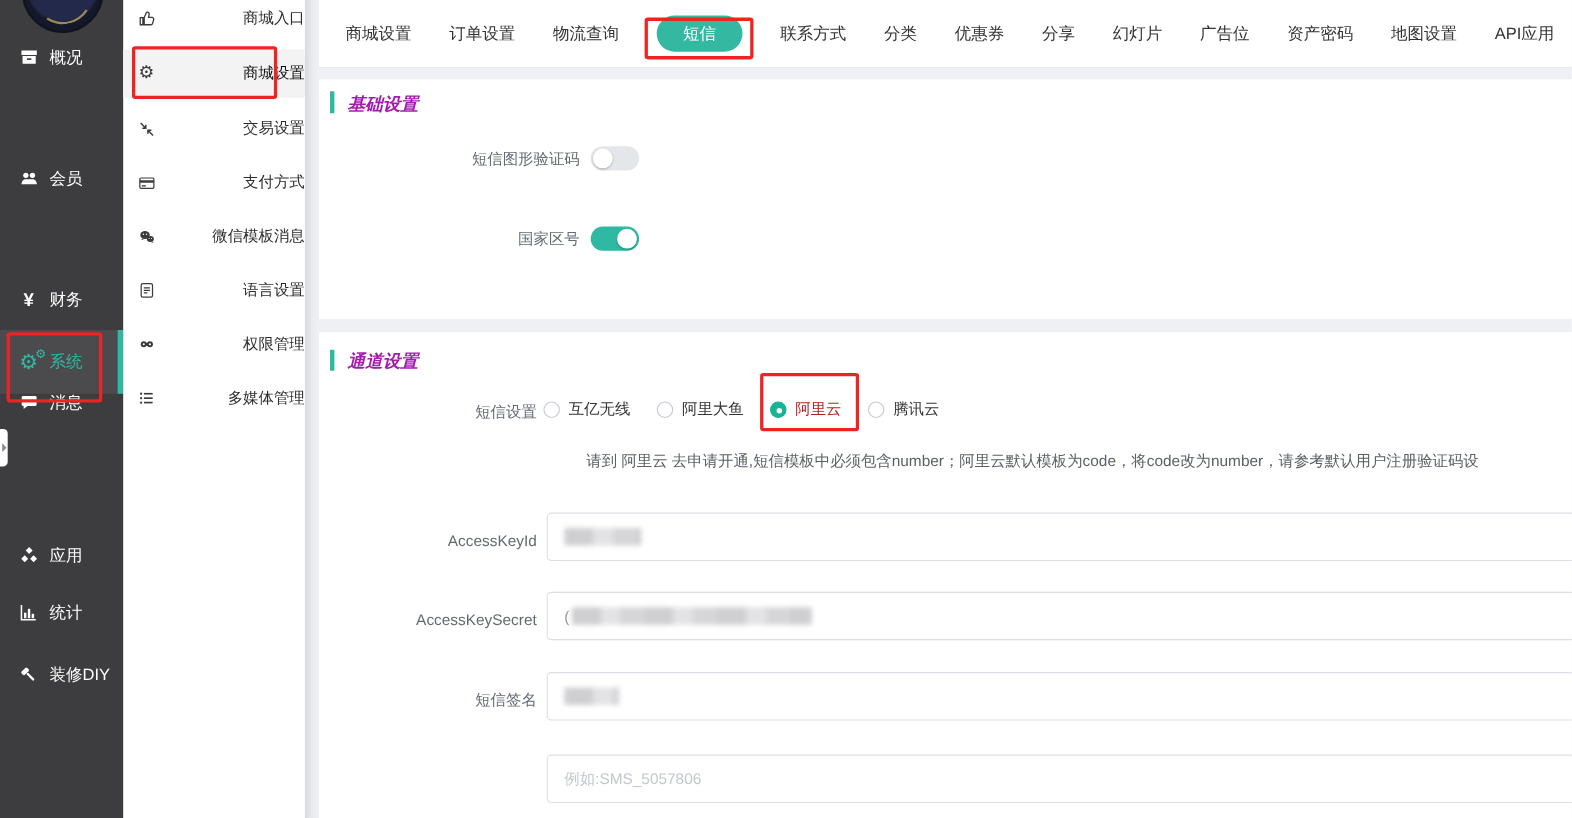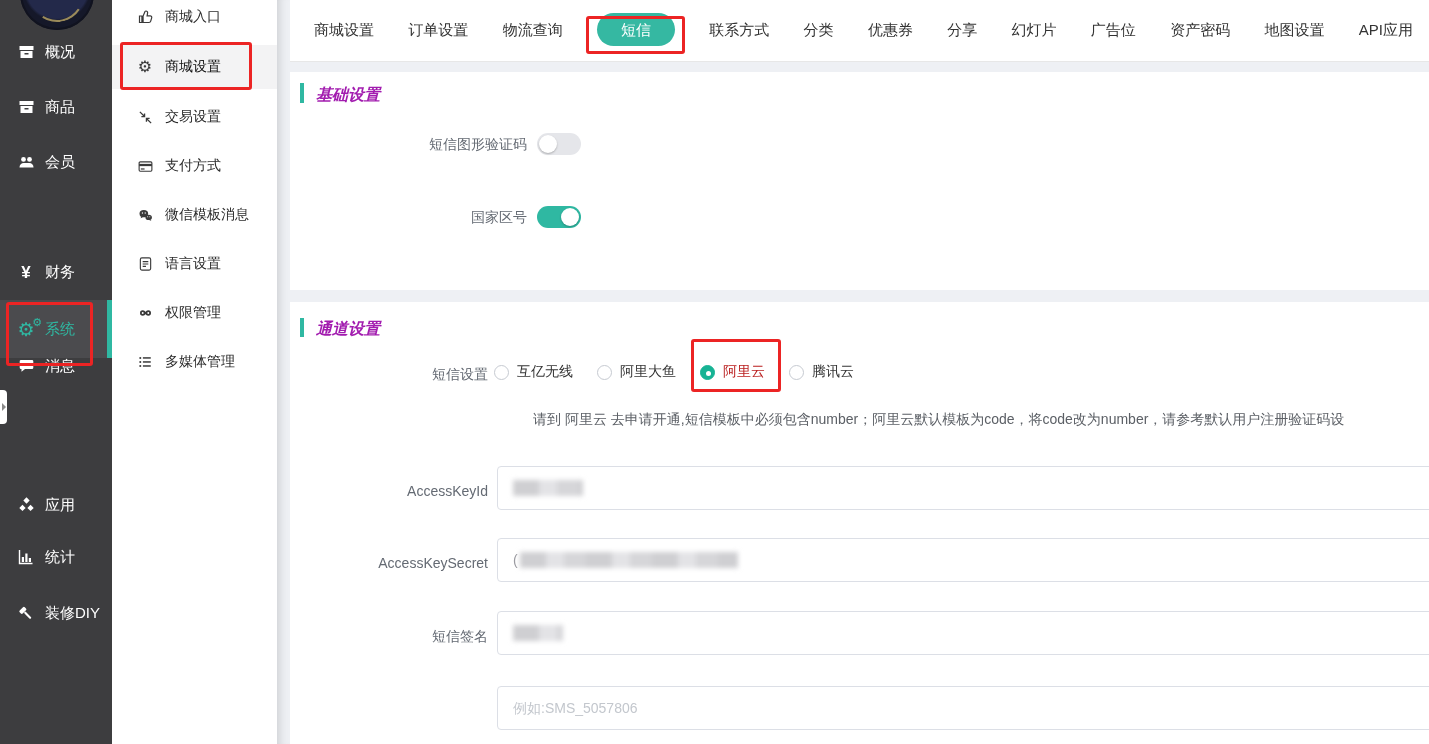--- a/index.html
+++ b/index.html
@@ -24,21 +24,21 @@
   .gears { position:relative; font-size:19px; line-height:1; }
   .gears .g2 { position:absolute; font-size:11px; right:-6px; top:-3px; }
   .collapse-handle { position:absolute; left:0; top:390px; width:7px; height:34px; background:#fff;
              border-radius:0 4px 4px 0; display:flex; align-items:center; justify-content:center; cursor:pointer; }
   .collapse-handle .tri { width:0; height:0; border-left:4px solid #8a8a8a;
              border-top:4px solid transparent; border-bottom:4px solid transparent; }
 
   
   .sidebar2 { position:absolute; left:112px; top:0; width:165px; height:744px; background:#fff; }
   .s2-item { position:absolute; left:0; width:165px; height:34px; display:flex; align-items:center;
-             padding-left:24px; gap:11px; color:#2b2b2b; font-size:14px; cursor:pointer; }
+             padding-left:12px; gap:11px; color:#2b2b2b; font-size:14px; cursor:pointer;justify-content:space-between; }
   .s2-item .ic { width:18px; height:17px; display:flex; align-items:center; justify-content:center; flex:0 0 18px; color:#3a3a3a;}
   .s2-item.selected { height:44px; background:#f3f3f4; color:#111; }
   .gear-glyph { font-size:16px; line-height:1; color:#333; }
 
   
   .annotation { position:absolute; border:3px solid #ec2424; border-radius:3px; pointer-events:none; z-index:50; }
 
   
   .content { position:absolute; left:277px; top:0; width:1152px; height:744px; background:#eef0f4;
              box-shadow:inset 10px 0 10px -8px rgba(0,0,0,.15); }
@@ -105,30 +105,20 @@
       <span class="ic">
         <svg width="17" height="16" viewBox="0 0 16 16" fill="currentColor">
             <path d="M1 2h14v4H1z"></path>
             <path d="M2 7h12v7H2z"></path>
             <rect x="6" y="9" width="4" height="1.5" fill="#3d3d3f"></rect>
           </svg>
       </span>
       <span>概况</span>
     </div>
 
-    <div class="s1-item" style="top:87px">
-      <span class="ic">
-        <svg width="17" height="16" viewBox="0 0 16 16" fill="currentColor">
-            <path d="M1 2h14v4H1z"></path>
-            <path d="M2 7h12v7H2z"></path>
-            <rect x="6" y="9" width="4" height="1.5" fill="#3d3d3f"></rect>
-          </svg>
-      </span>
-      <span>商品</span>
-    </div>
 
     <div class="s1-item" style="top:142px">
       <span class="ic">
         <svg width="19" height="16" viewBox="0 0 16 16" fill="currentColor">
             <circle cx="5" cy="5.4" r="2.4"></circle>
             <circle cx="11" cy="5.4" r="2.4"></circle>
             <path d="M1 13.5c0-3 2-4.6 4-4.6h6c2 0 4 1.6 4 4.6z"></path>
           </svg>
       </span>
       <span>会员</span>

